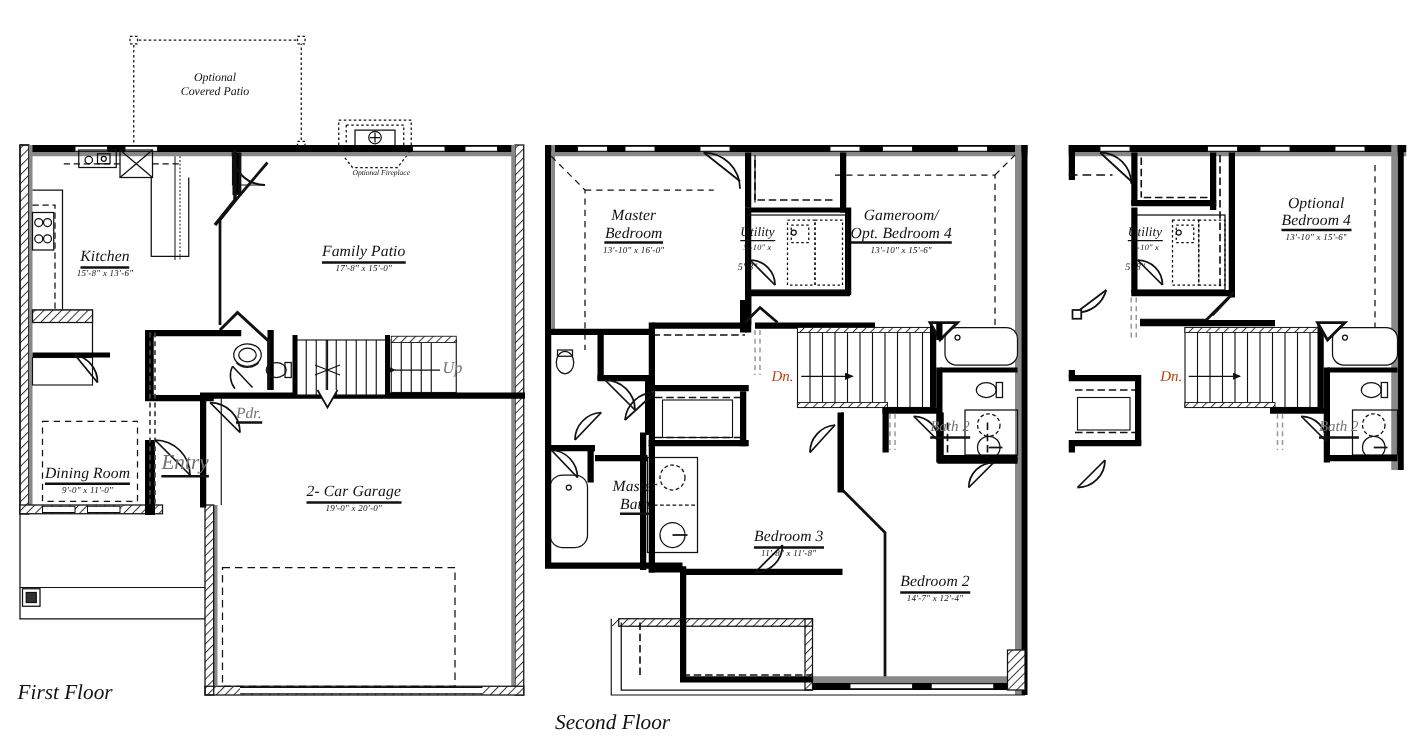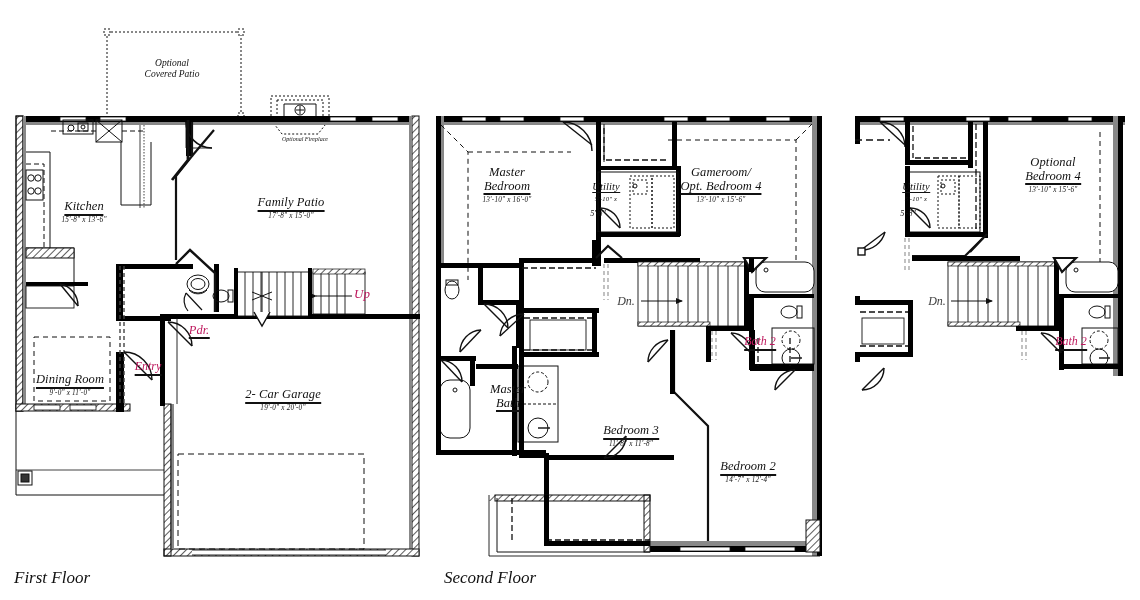--- a/index.html
+++ b/index.html
@@ -68,21 +68,21 @@
     letter-spacing: 0.2px;
   }
 
   .lbl.small .rname { font-size: 10.5px; border-bottom-width: 1.8px; }
   .lbl.small .rdim  { font-size: 6.6px; }
 
   .plainlbl {
     position: absolute;
     font-family: "Liberation Serif", "DejaVu Serif", serif;
     font-style: italic;
-    color: #be185d;
+    color: #737373;
     white-space: nowrap;
     transform: translate(-50%, 0);
     text-align: center;
     line-height: 1.15;
   }
   .plainlbl.ul {
     border-bottom: 2.2px solid #111;
     padding-bottom: 0;
   }
   .caption {
@@ -111,21 +111,21 @@
     white-space: nowrap;
     text-align: center;
     transform: translate(-50%, 0);
     line-height: 1.2;
   }
   .dirlbl {
     position: absolute;
     font-family: "Liberation Serif", "DejaVu Serif", serif;
     font-style: italic;
     font-size: 13px;
-    color: #404040;
+    color: #c2410c;
     white-space: nowrap;
     transform: translate(-50%, 0);
   }
 </style>
 </head>
 <body>
 
 <div id="sheet">
 
   <svg class="plan" viewBox="0 0 1140 600">
@@ -803,21 +803,21 @@
     <span class="rdim">9'-0" x 11'-0"</span>
   </div>
 
   <div class="lbl" style="left:283px; top:384px;">
     <span class="rname">2- Car Garage</span>
     <span class="rdim">19'-0" x 20'-0"</span>
   </div>
 
   <div class="plainlbl ul" style="left:199px; top:299px; font-size:12.5px;margin-top:24px;">Pdr.</div>
 
-  <div class="plainlbl ul" style="left:148px; top:360px; font-size:12px;">Entry</div>
+  <div class="plainlbl ul" style="left:148px; top:360px; font-size:17px;">Entry</div>
 
   <div class="plainlbl" style="left:362px; top:287px; font-size:13px;">Up</div>
 
   <div class="lbl" style="left:507px; top:166px;">
     <span class="rname two">
       <b>Master</b>
       <b class="last">Bedroom</b>
     </span>
     <span class="rdim">13'-10" x 16'-0"</span>
   </div>
@@ -868,16 +868,16 @@
   <div class="lbl small" style="left:916px; top:176px;">
     <span class="rname">Utility</span>
     <span class="rdim" style="margin-top:2px;">5'-10" x</span>
   </div>
   <div class="tiny" style="left:908px; top:209px; font-size:8px;">5'-8"</div>
 
   <div class="plainlbl ul" style="left:1071px; top:335px; font-size:12px;">Bath 2</div>
 
   <div class="dirlbl" style="left:937px; top:294px; font-size:12px;">Dn.</div>
 
-  <div class="caption" style="left:14px; top:568px;">First Floor</div>
+  <div class="caption" style="left:14px; top:544px;">First Floor</div>
   <div class="caption" style="left:444px; top:568px;">Second Floor</div>
 
 </div>
 
 </body></html>

